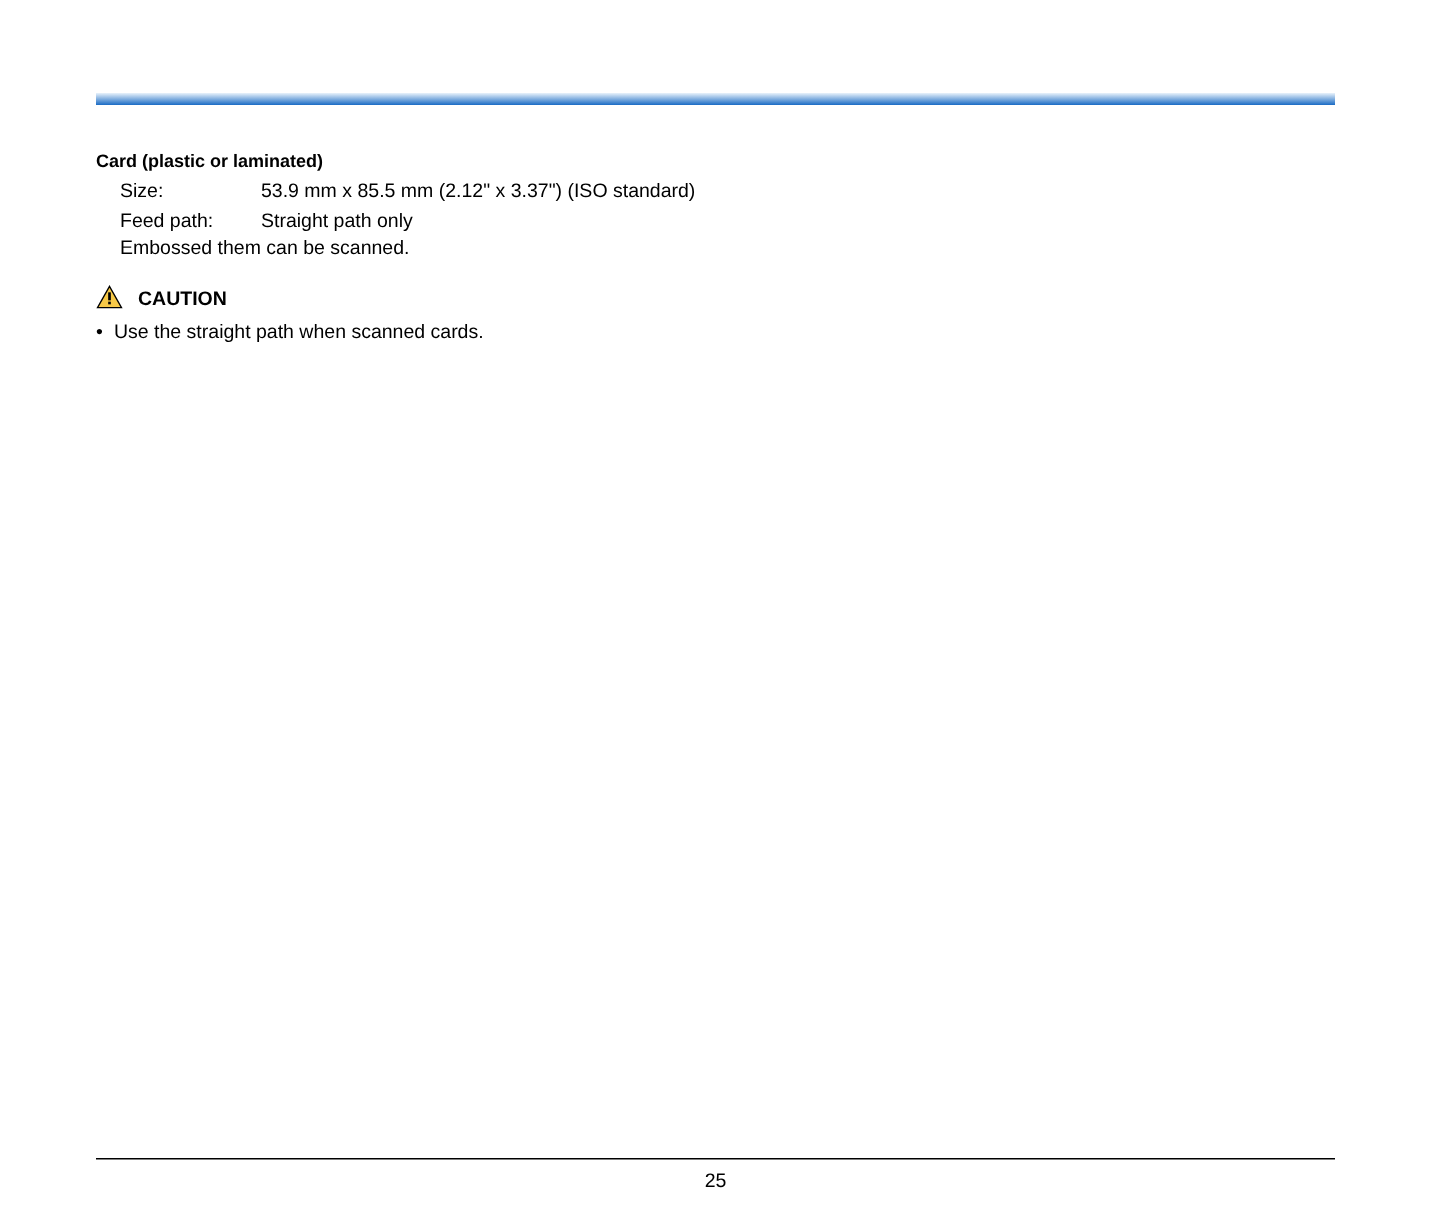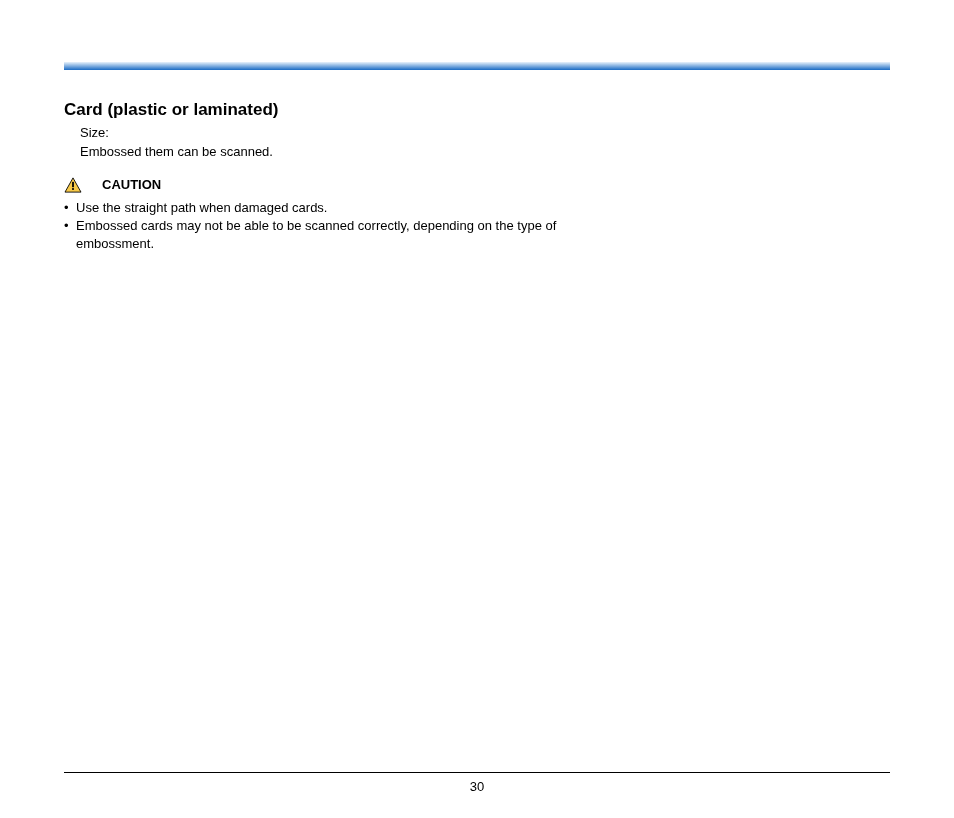--- a/index.html
+++ b/index.html
@@ -24,21 +24,21 @@
     .top-rule {
       height: 8px;
       background: linear-gradient(to bottom, #e8f2fb 0%, #1a6bc4 100%);
       margin-bottom: 30px;
     }
     .content {
       max-width: 520px;
     }
     .section-title {
       font-weight: bold;
-      font-size: 17px;
+      font-size: 12px;
       margin-bottom: 4px;
       margin-top: 28px;
     }
     .spec-table {
       margin-left: 16px;
       margin-bottom: 18px;
     }
     .spec-row {
       display: flex;
       margin-bottom: 2px;
@@ -50,21 +50,21 @@
     }
     .spec-value {
       flex: 1;
     }
     .spec-note {
       margin-top: 2px;
     }
     .caution-header {
       display: flex;
       align-items: center;
-      gap: 20px;
+      gap: 10px;
       margin-bottom: 6px;
     }
     .caution-icon {
       width: 18px;
       height: 16px;
       flex-shrink: 0;
     }
     .caution-label {
       font-weight: bold;
       font-size: 13px;
@@ -106,36 +106,40 @@
 
 <div class="page-container">
   <div class="top-rule"></div>
 
   <div class="content">
     <div class="section-title">Card (plastic or laminated)</div>
 
     <div class="spec-table">
       <div class="spec-row">
         <div class="spec-label">Size:</div>
+        <div class="spec-value">53.9 mm x 85.5 mm (2.12" x 3.37") (ISO standard)</div>
+      </div>
+      <div class="spec-row">
+        <div class="spec-label">Feed path:</div>
+        <div class="spec-value">Straight path only</div>
       </div>
       <div class="spec-note">Embossed them can be scanned.</div>
     </div>
 
     <div class="caution-header">
       <svg class="caution-icon" viewBox="0 0 20 18">
         <path d="M10 1 L19 17 L1 17 Z" fill="#f7c948" stroke="#000" stroke-width="1"></path>
         <rect x="9" y="5.5" width="2" height="6" fill="#000"></rect>
         <rect x="9" y="12.5" width="2" height="2" fill="#000"></rect>
       </svg>
       <span class="caution-label">CAUTION</span>
     </div>
 
     <ul class="caution-list">
-      <li>Use the straight path when damaged cards.</li>
-      <li>Embossed cards may not be able to be scanned correctly, depending on the type of embossment.</li>
+      <li>Use the straight path when scanned cards.</li>
     </ul>
   </div>
 
   <div class="footer">
     <div class="bottom-rule"></div>
-    <div class="page-number">30</div>
+    <div class="page-number">25</div>
   </div>
 </div>
 
 </body></html>

